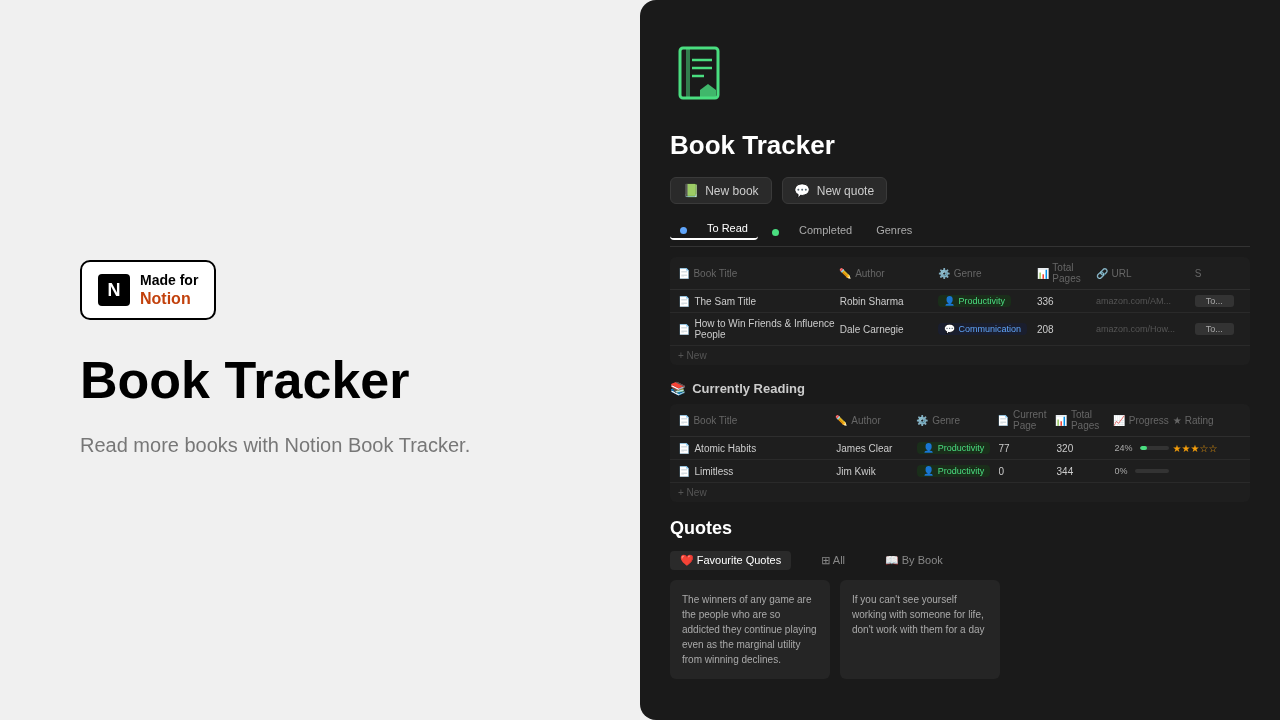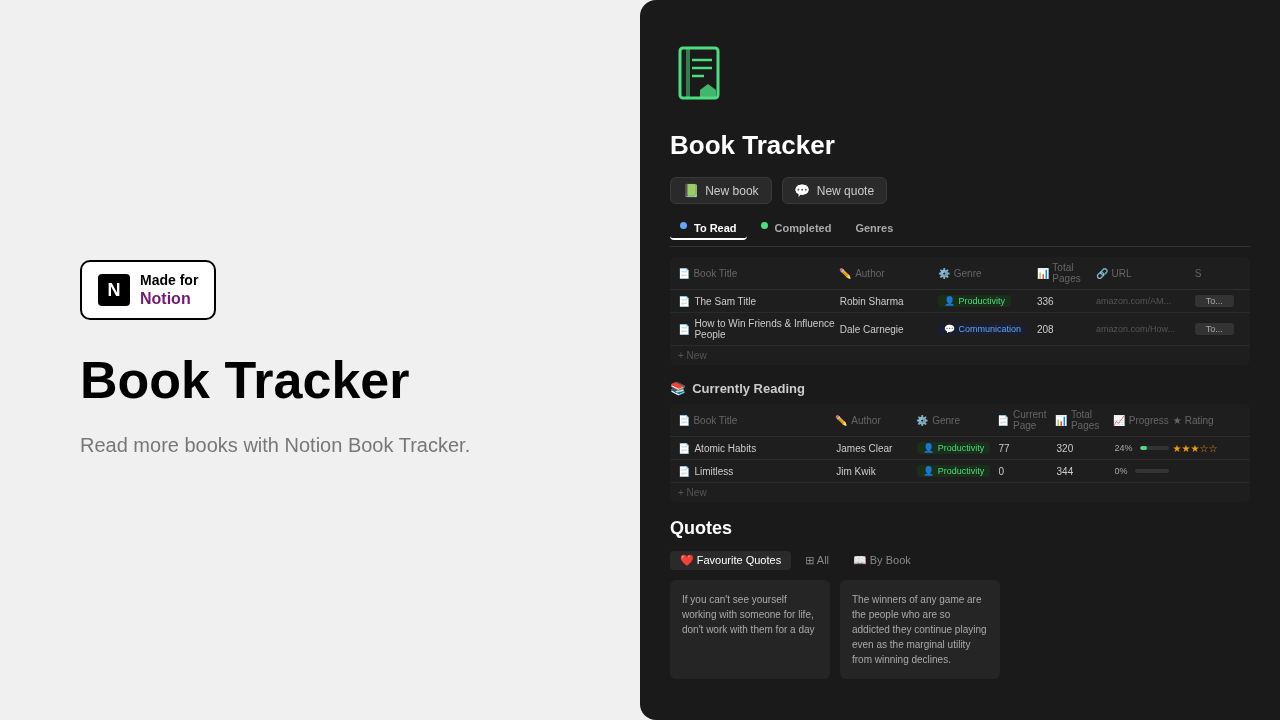--- a/index.html
+++ b/index.html
@@ -57,21 +57,21 @@
 
     .notion-badge-made {
       font-size: 14px;
       font-weight: 700;
       color: #000;
     }
 
     .notion-badge-notion {
       font-size: 16px;
       font-weight: 700;
-      color: #701a75;
+      color: #c2410c;
     }
 
     .app-title {
       font-size: 52px;
       font-weight: 800;
       color: #000;
       margin-bottom: 20px;
       line-height: 1.1;
     }
 
@@ -132,28 +132,27 @@
     .tabs-row {
       display: flex;
       gap: 4px;
       margin-bottom: 10px;
       border-bottom: 1px solid #333;
       padding-bottom: 6px;
     }
 
     .tab {
       display: flex;
-      align-items: flex-start;
-      gap: 7px;
+      align-items: flex-end;
+      gap: 20px;
       padding: 4px 10px;
       font-size: 11px;
       color: #aaa;
       cursor: pointer;
       border-radius: 4px;
-      font-weight: bold;
     }
 
     .tab.active {
       color: #fff;
       border-bottom: 2px solid #fff;
     }
 
     .tab-dot-blue { width: 7px; height: 7px; background: #60a5fa; border-radius: 50%; display: inline-block; }
     .tab-dot-green { width: 7px; height: 7px; background: #4ade80; border-radius: 50%; display: inline-block; }
 
@@ -307,21 +306,21 @@
 
     .quotes-title {
       font-size: 18px;
       font-weight: 700;
       color: #fff;
       margin-bottom: 12px;
     }
 
     .quotes-tabs {
       display: flex;
-      gap: 4px;
+      gap: 20px;
       margin-bottom: 10px;
     }
 
     .quote-tab {
       display: flex;
       align-items: center;
       gap: 4px;
       padding: 3px 10px;
       font-size: 11px;
       color: #888;
@@ -548,20 +547,20 @@
       </div>
       <div class="quote-tab">
         <span>⊞ All</span>
       </div>
       <div class="quote-tab">
         <span>📖 By Book</span>
       </div>
     </div>
     <div class="quotes-cards">
       <div class="quote-card">
+        <p class="quote-card-text">The winners of any game are the people who are so addicted they continue playing even as the marginal utility from winning declines.</p>
+      </div>
+      <div class="quote-card">
         <p class="quote-card-text">If you can't see yourself working with someone for life, don't work with them for a day</p>
       </div>
-      <div class="quote-card">
-        <p class="quote-card-text">The winners of any game are the people who are so addicted they continue playing even as the marginal utility from winning declines.</p>
-      </div>
     </div>
   </div>
 </div>
 
 </body></html>

